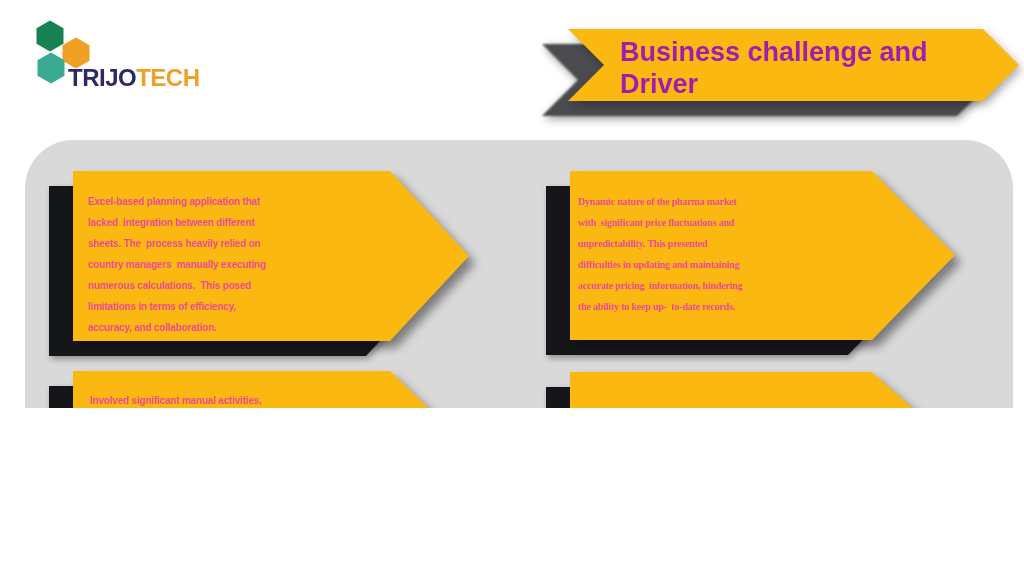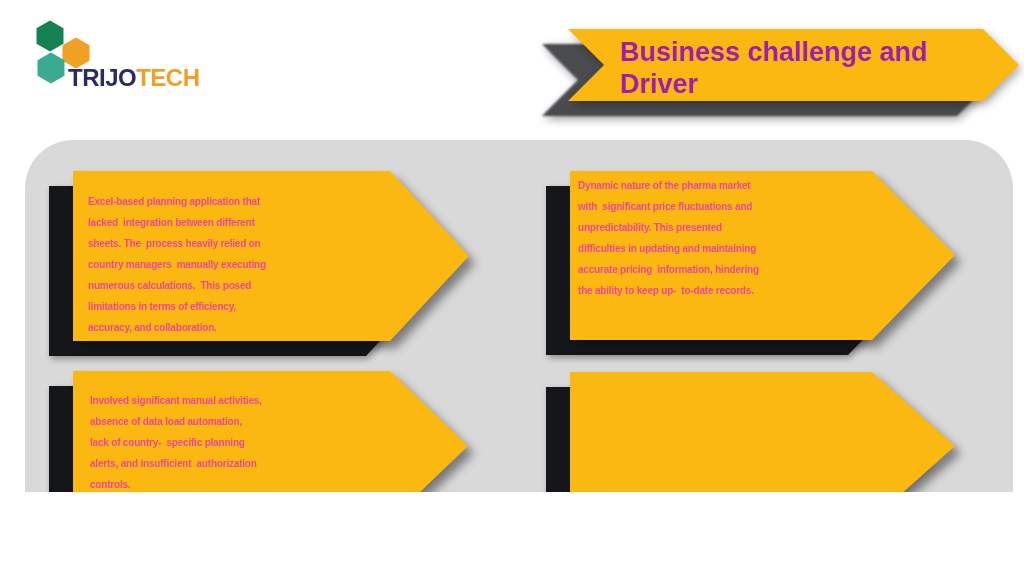--- a/index.html
+++ b/index.html
@@ -1,37 +1,37 @@
 <!DOCTYPE html>
 <html><head>
 <meta charset="utf-8">
 <style>
   html,body{margin:0;padding:0;background:#ffffff;}
   .slide{
-    position:relative;width:1024px;height:492px;background:#ffffff;overflow:hidden;
+    position:relative;width:1024px;height:408px;background:#ffffff;overflow:hidden;
     font-family:"Liberation Sans",sans-serif;
   }
   .bg-svg{position:absolute;left:0;top:0;width:1024px;height:576px;}
   .panel{fill:#d9d9d9;}
   .banner-shadow{fill:#4a4b4e;filter:blur(1px) drop-shadow(2px 3px 4px rgba(0,0,0,0.40));}
   .banner{fill:#fbb811;filter:drop-shadow(3px 4px 4px rgba(0,0,0,0.30));}
   .card-shadow{fill:#14161a;filter:blur(0.7px) drop-shadow(2px 3px 3px rgba(0,0,0,0.35));}
   .arrow{fill:#fbb811;filter:drop-shadow(6px 7px 5px rgba(10,10,15,0.45));}
   .title-text{
     position:absolute;left:620px;top:36px;width:370px;
     font-size:27px;line-height:32px;font-weight:bold;color:#a21caf;
     white-space:pre-wrap;
   }
   .card-text{
     position:absolute;
     font-size:10px;line-height:21px;font-weight:bold;color:#ec4899;
     letter-spacing:-0.2px;white-space:pre-wrap;
   }
   .card-text.c1{left:88px;top:191px;width:330px;}
-  .card-text.c2{left:578px;top:175px;width:365px;}
+  .card-text.c2{left:578px;top:191px;width:365px;font-family:Liberation Serif, serif;}
   .card-text.c3{left:90px;top:390px;width:330px;}
   .card-text.c4{left:585px;top:390px;width:365px;}
   .logo{position:absolute;left:32px;top:18px;width:210px;height:78px;}
   .logo-hex{position:absolute;left:0;top:0;width:70px;height:70px;}
   .hex-green{fill:#168254;}
   .hex-orange{fill:#f0a125;}
   .hex-teal{fill:#3aaa93;}
   .logo-word{
     position:absolute;left:36px;top:48px;
     font-size:24px;line-height:24px;font-weight:bold;letter-spacing:-0.5px;

